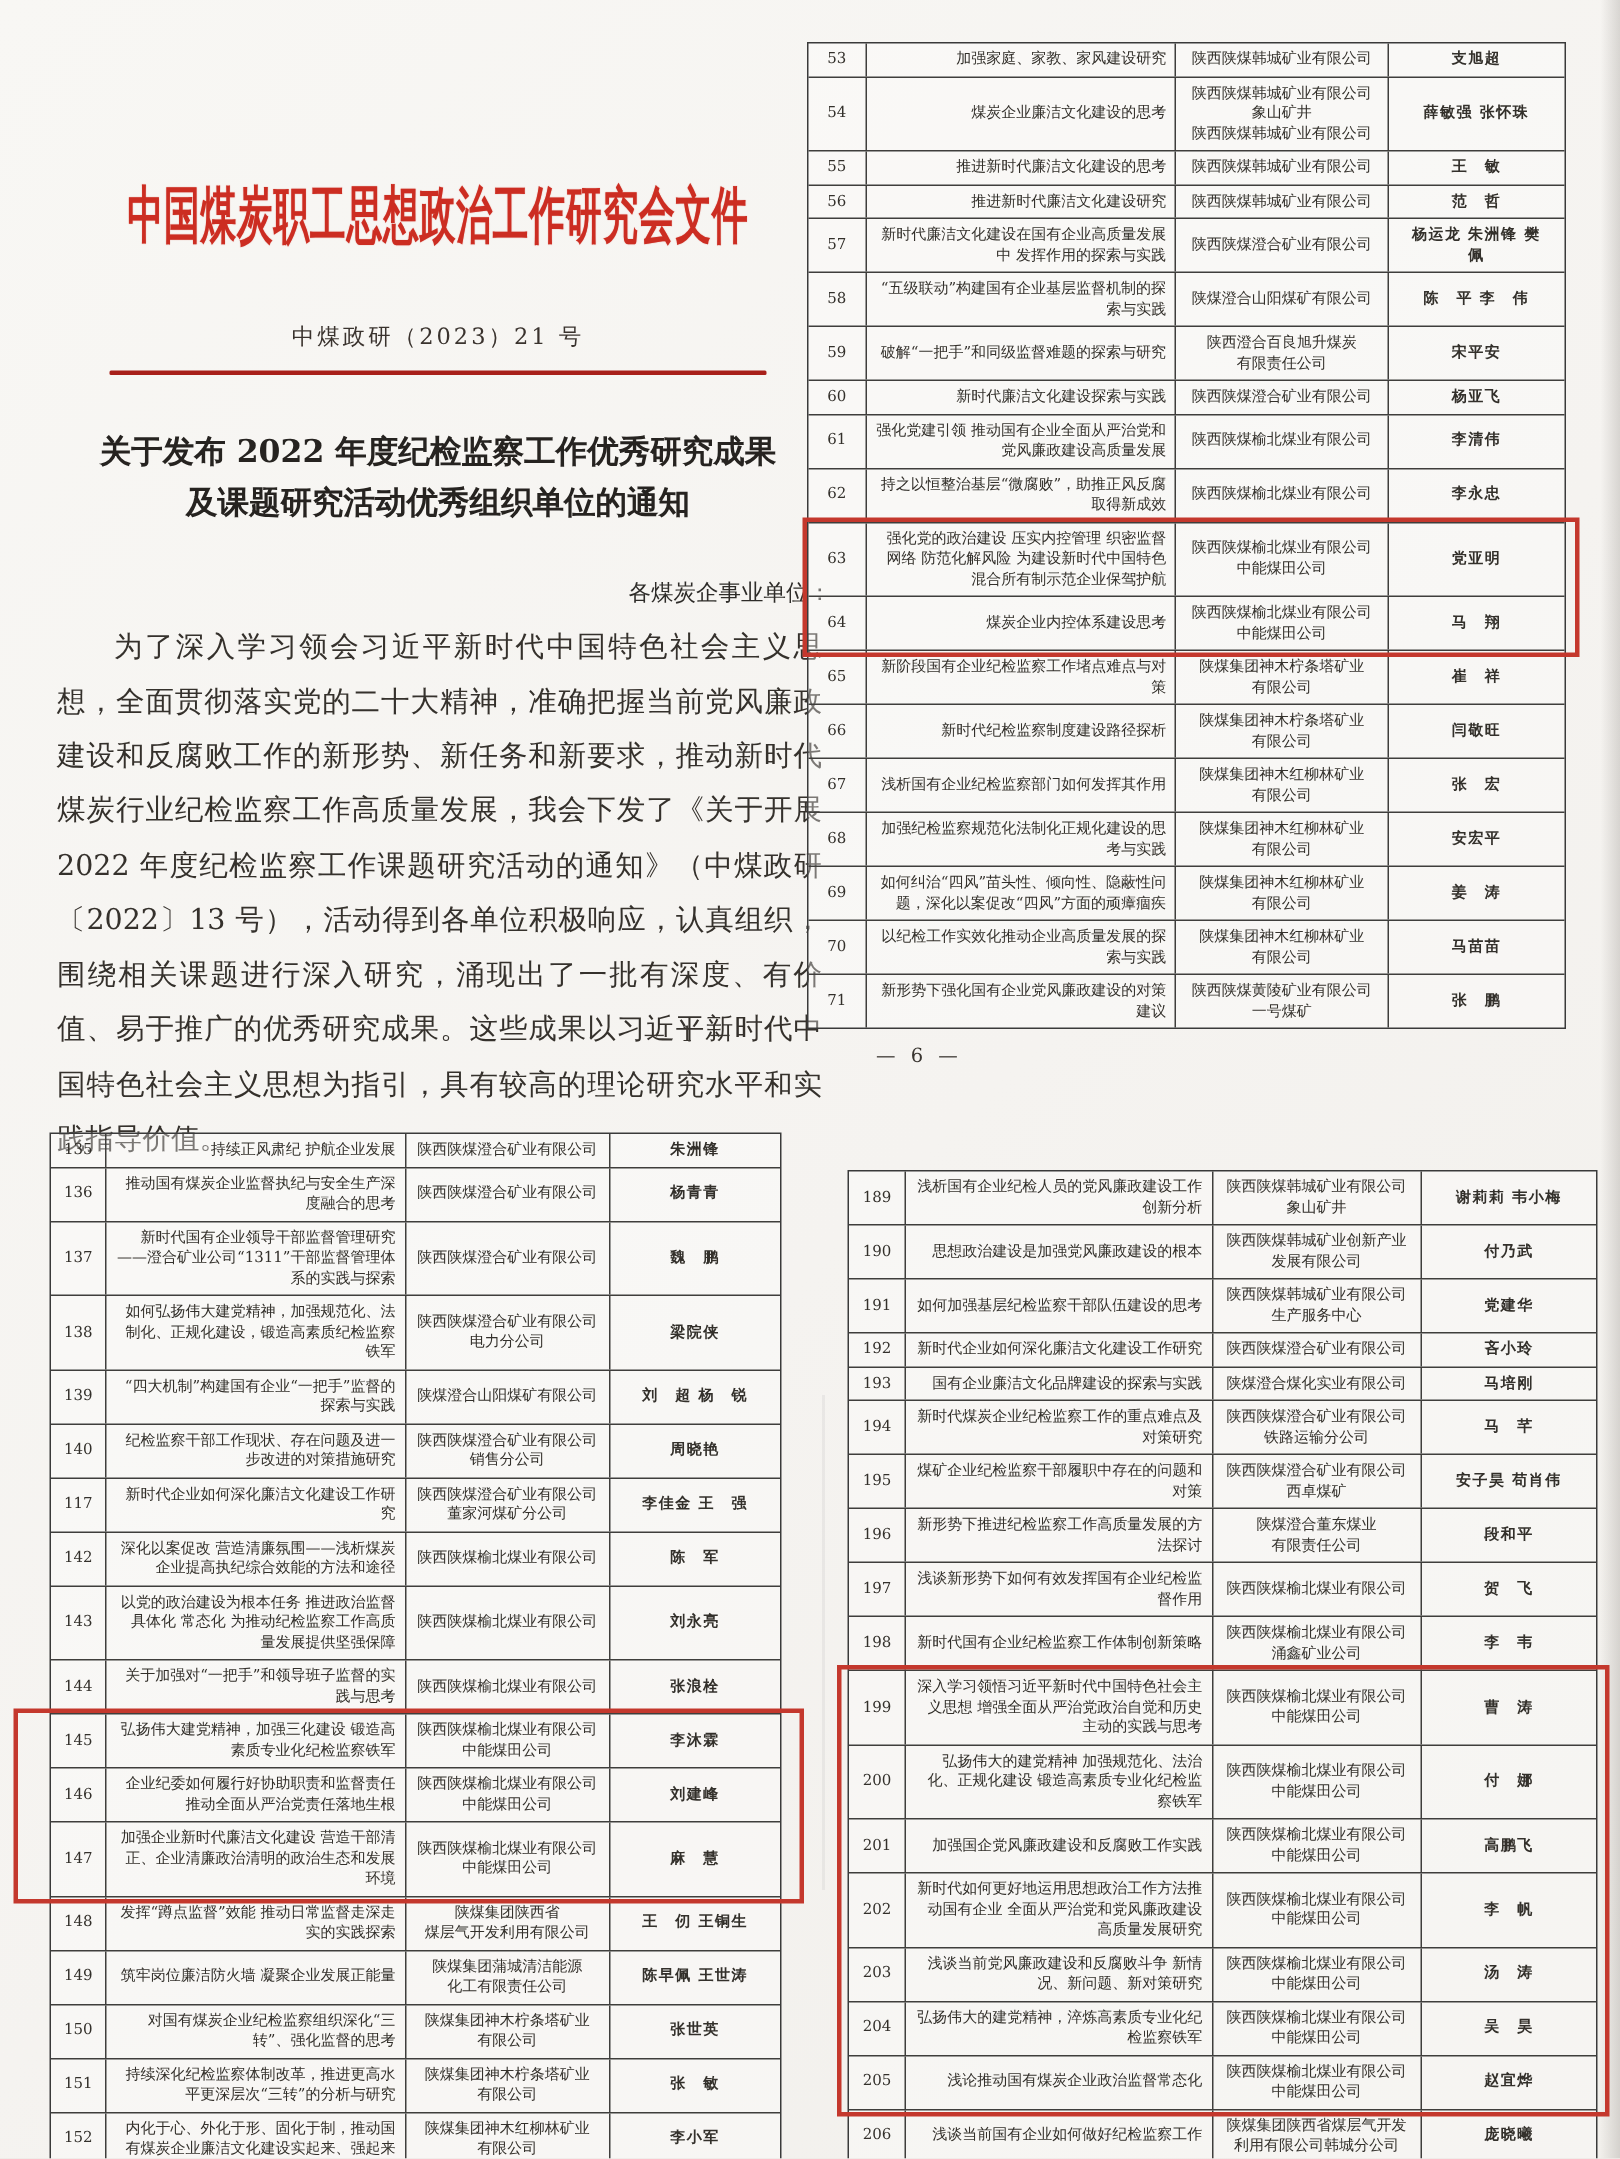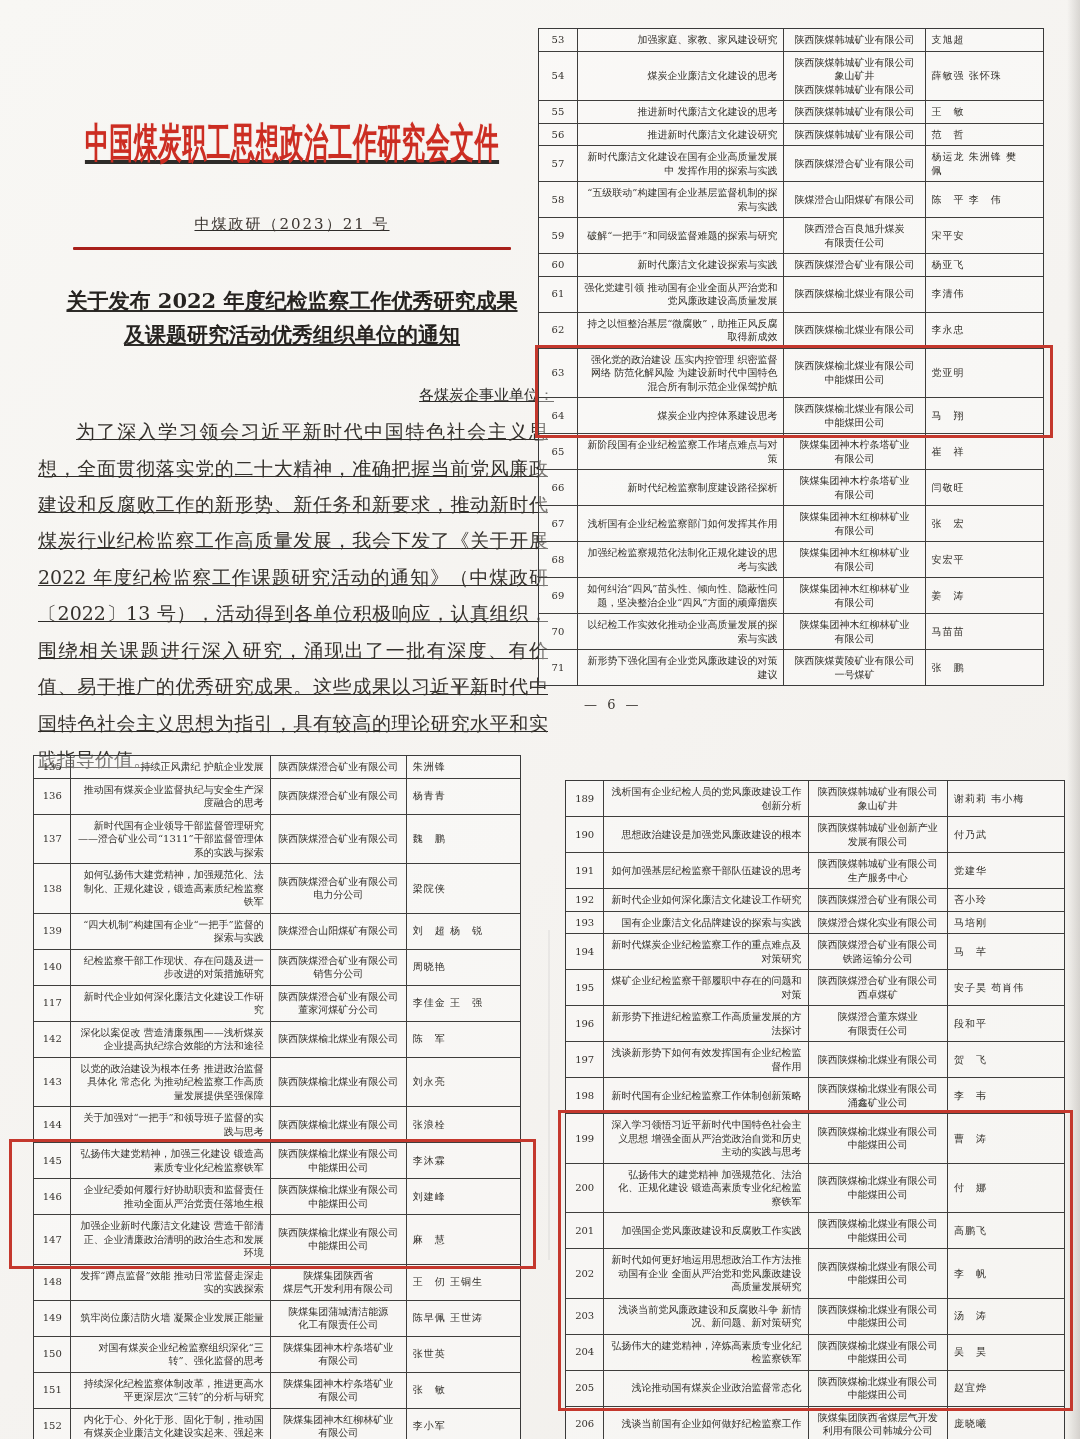--- a/index.html
+++ b/index.html
@@ -4,21 +4,21 @@
 <style>
   html,body{margin:0;padding:0;background:#eceae6;}
   .canvas{position:relative;width:1080px;height:1439px;overflow:hidden;
     background:linear-gradient(135deg,#f8f7f4 0%,#f5f3f0 55%,#f1efeb 100%);
     font-family:"DejaVu Serif","Liberation Serif",serif;color:#2e2c29;}
   .shade-right{position:absolute;right:0;top:0;width:13px;height:100%;
     background:linear-gradient(90deg,rgba(110,104,98,0),rgba(110,104,98,.22));}
   .page-edge{position:absolute;background:rgba(90,85,80,.07);}
 
   
-  .page-notice{position:absolute;left:30px;top:0;width:524px;height:712px;text-decoration:underline;}
+  .page-notice{position:absolute;left:30px;top:0;width:524px;height:712px;}
   .banner-wrap{display:flex;justify-content:center;margin-top:116px;}
   .banner{font-size:41px;font-weight:700;white-space:nowrap;letter-spacing:1px;
     transform:scaleX(.58);transform-origin:50% 50%;
     text-shadow:0 0 1px rgba(205,45,34,.55);}
   .doc-no{text-align:center;margin-top:44px;font-size:15px;letter-spacing:2px;color:#3a332e;}
   .red-rule{margin:13px auto 0;width:438px;height:3px;border-radius:1px;}
   .doc-title{margin:34px 8px 0;text-align:center;font-size:21px;font-weight:700;line-height:1.62;color:#262320;}
   .salutation{margin:34px 0 0 8px;font-size:15px;text-align:right;}
   .body-para{margin:8px 6px 0 8px;font-size:19px;line-height:1.92;text-align:justify;text-indent:2em;color:#35312c;}
   .notice-pageno{position:absolute;right:64px;bottom:14px;font-size:14px;letter-spacing:3px;color:#3a3631;}
@@ -27,21 +27,21 @@
   .sec{position:absolute;}
   .tbl{position:relative;border:1.6px solid #3a3a3a;background:rgba(255,255,255,.35);}
   .trow{display:flex;align-items:stretch;}
   .trow + .trow{border-top:1px solid #3f3e3c;}
   .c{padding:4px 6px;display:flex;flex-direction:column;justify-content:center;
      font-size:10px;line-height:1.35;color:#33302b;}
   .c + .c{border-left:1px solid #3f3e3c;}
   .c.num{width:7.5%;text-align:center;flex:none;box-sizing:border-box;}
   .c.title{width:41%;text-align:right;flex:none;box-sizing:border-box;}
   .c.org{width:28%;text-align:center;flex:none;box-sizing:border-box;}
-  .c.name{width:23.5%;flex:none;box-sizing:border-box;letter-spacing:1px;}
+  .c.name{width:23.5%;text-align:center;flex:none;box-sizing:border-box;letter-spacing:1px;font-weight:bold;}
   .hl-box{position:absolute;border:3px solid #c4382d;pointer-events:none;z-index:6;}
   .tbl-pageno{font-size:13px;letter-spacing:3px;margin-top:11px;color:#3a3631;}
 </style>
 </head>
 <body>
 
 <div class="canvas">
 
   <section class="page-notice">
     <div class="banner-wrap">
@@ -192,21 +192,21 @@
           <div class="c num">68</div>
           <div class="c title">加强纪检监察规范化法制化正规化建设的思考与实践</div>
           <div class="c org">
             <div>陕煤集团神木红柳林矿业</div>
             <div>有限公司</div>
           </div>
           <div class="c name">安宏平</div>
         </div>
         <div class="trow">
           <div class="c num">69</div>
-          <div class="c title">如何纠治“四风”苗头性、倾向性、隐蔽性问题，坚决整治企业“四风”方面的顽瘴痼疾</div>
+          <div class="c title">如何纠治“四风”苗头性、倾向性、隐蔽性问题，深化以案促改“四风”方面的顽瘴痼疾</div>
           <div class="c org">
             <div>陕煤集团神木红柳林矿业</div>
             <div>有限公司</div>
           </div>
           <div class="c name">姜　涛</div>
         </div>
         <div class="trow">
           <div class="c num">70</div>
           <div class="c title">以纪检工作实效化推动企业高质量发展的探索与实践</div>
           <div class="c org">

